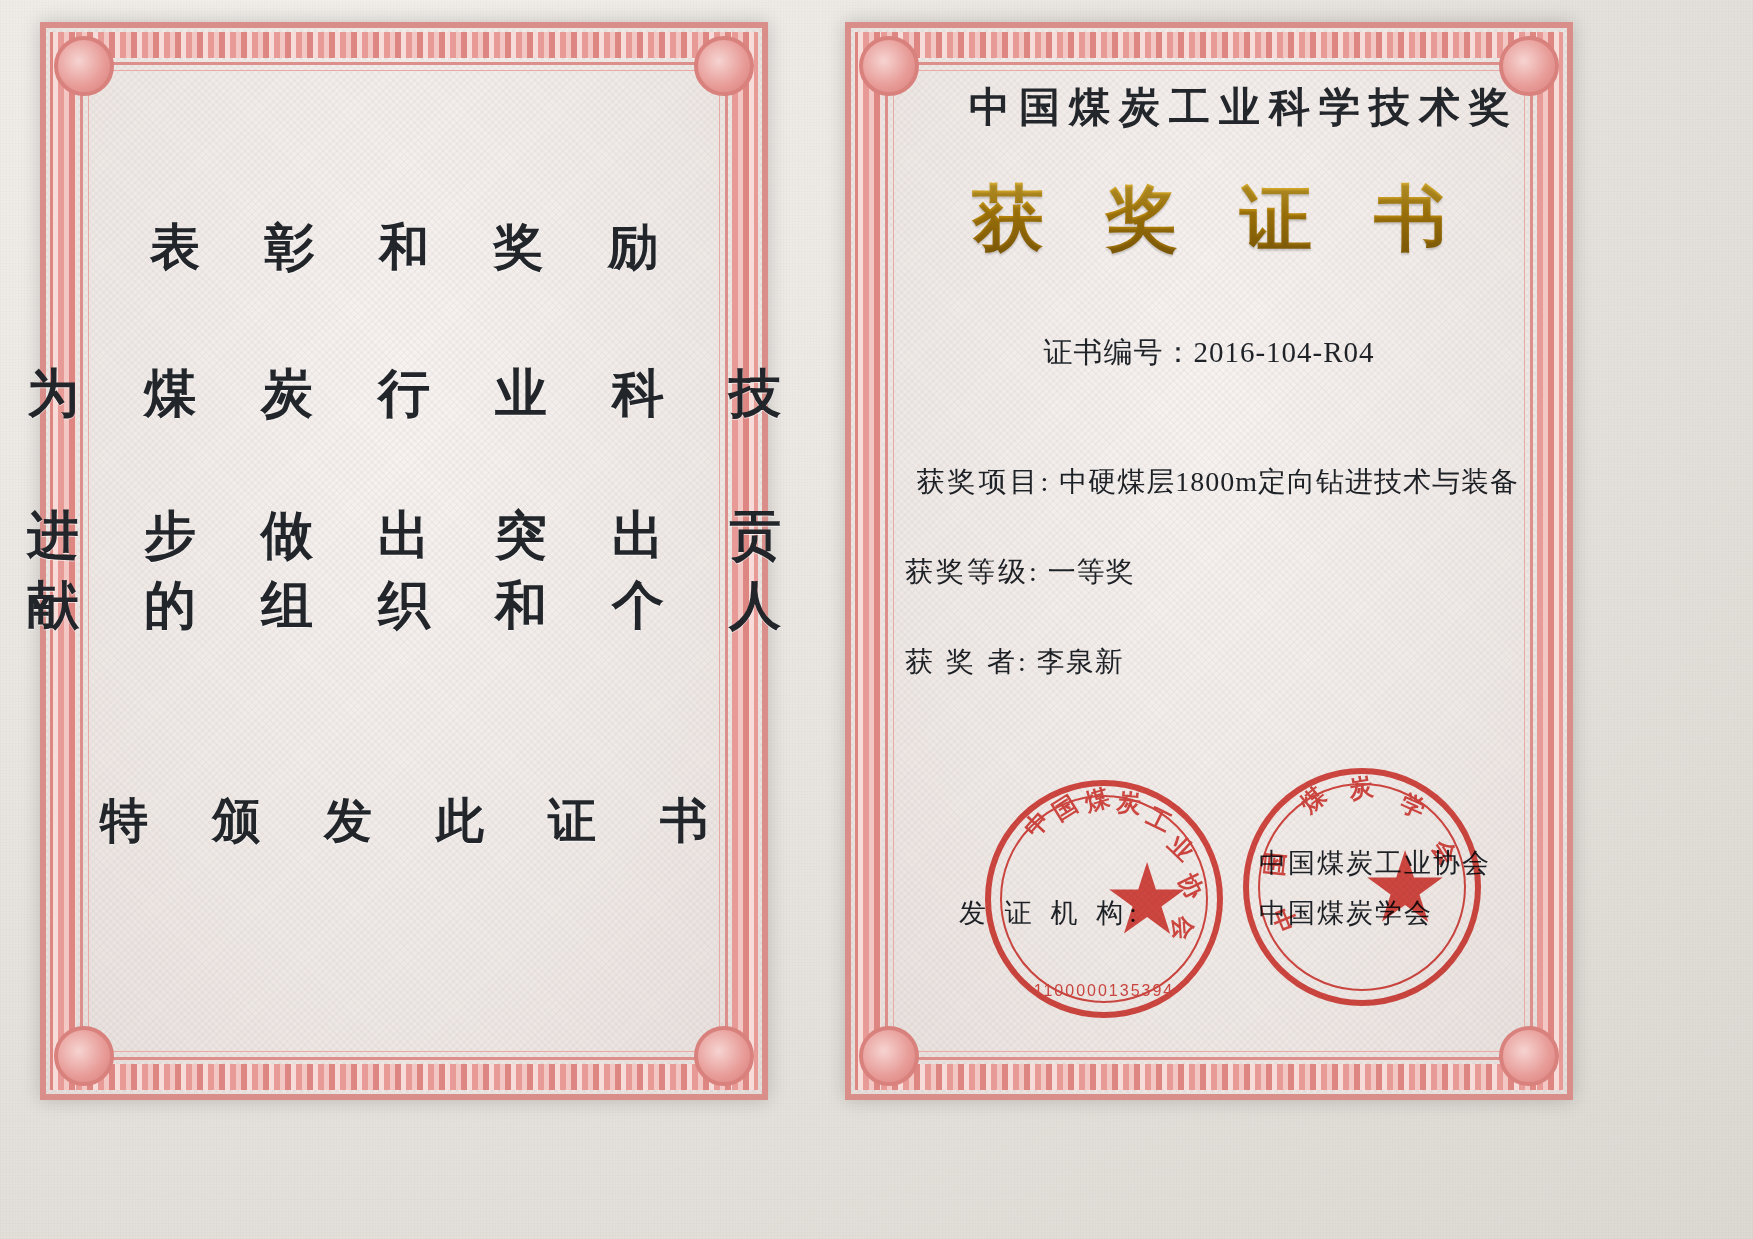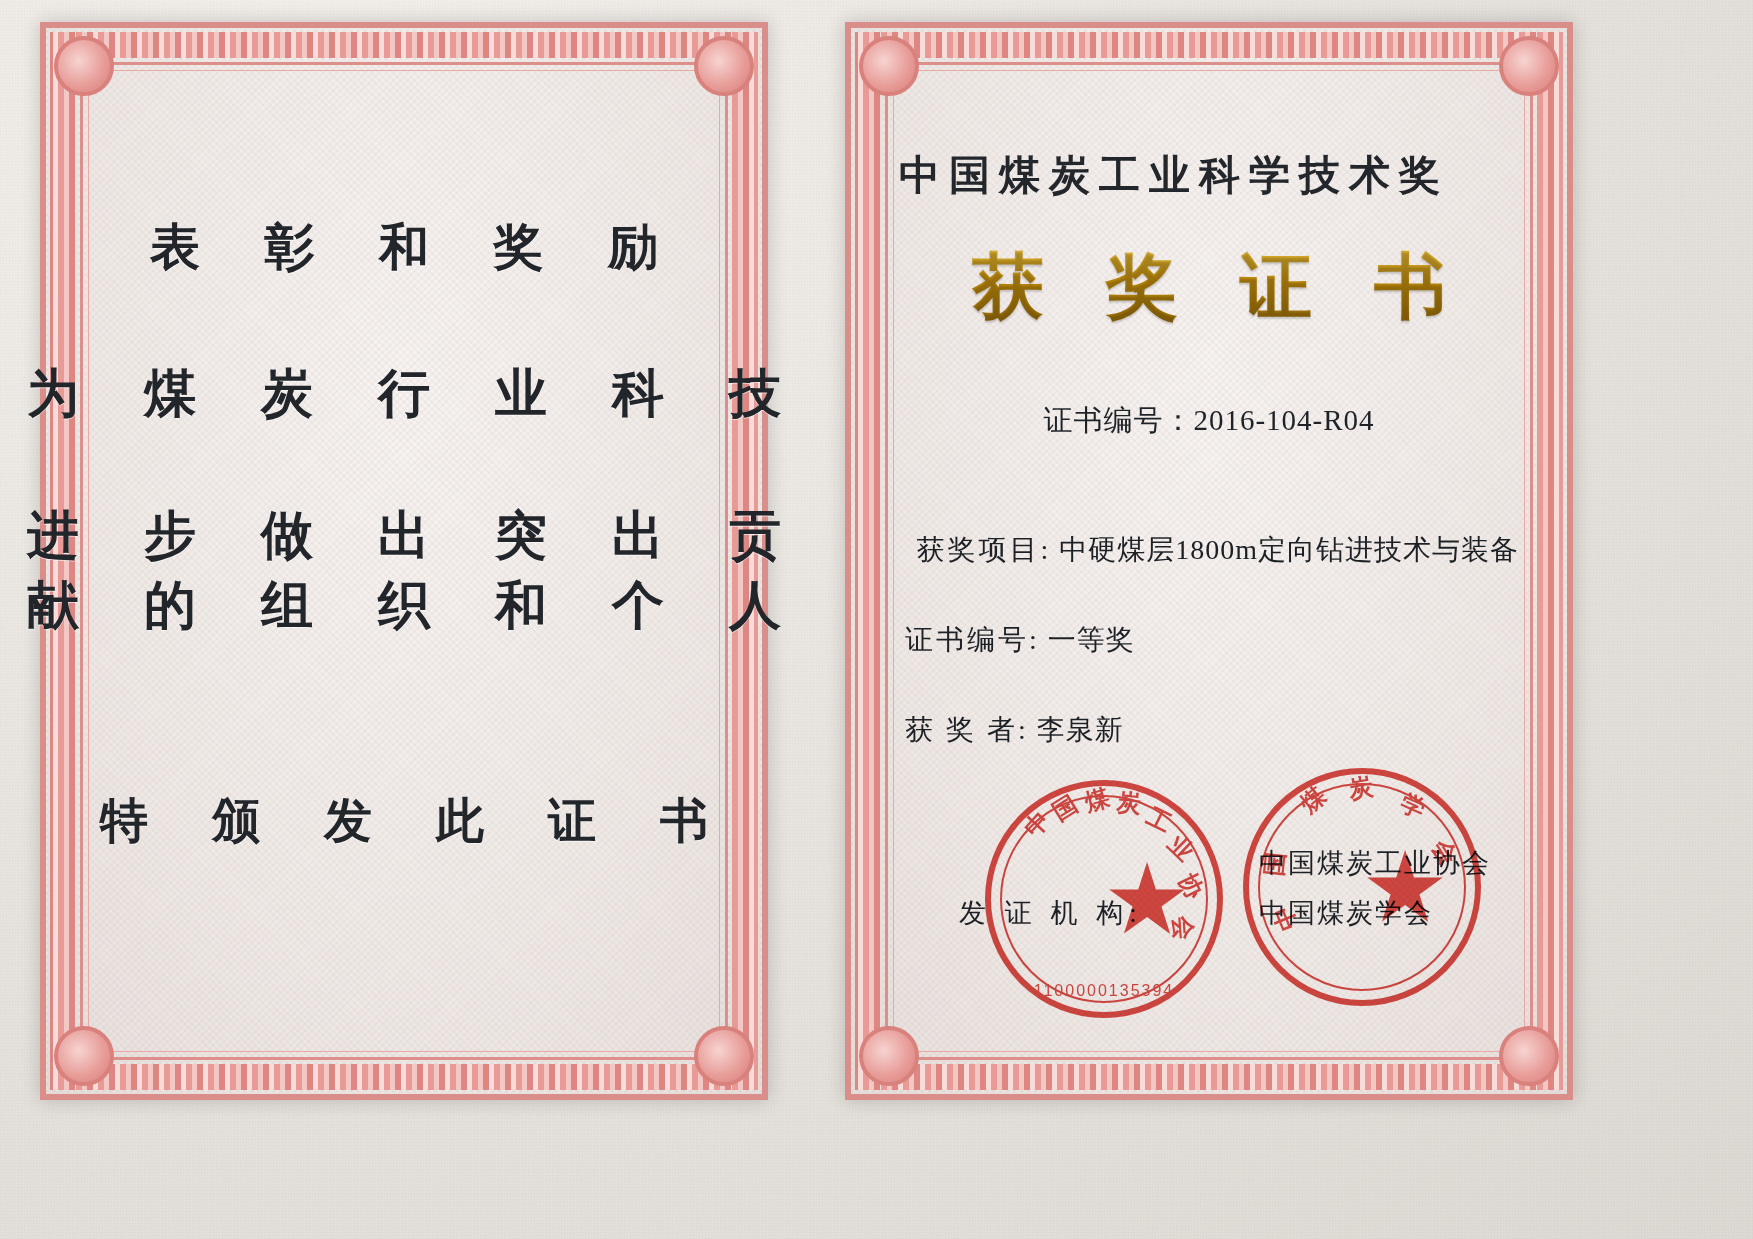--- a/index.html
+++ b/index.html
@@ -89,21 +89,21 @@
   .ln.l1{margin-top:122px;font-size:50px;}
   .ln.l2{margin-top:78px;}
   .ln.l3{margin-top:72px;}
   .ln.l4{}
   .ln.l5{margin-top:148px;font-size:48px;}
 
   
   #right-cert{left:845px;top:22px;width:728px;height:1078px;}
   .right-body{position:absolute;inset:58px 54px;}
   .r-title{
-    text-align:left;margin-top:68px;
+    text-align:right;
     font-size:41px;letter-spacing:9px;color:#23272c;font-weight:600;
     white-space:nowrap;
   }
   .r-gold{
     text-align:center;margin-top:36px;
     font-size:72px;letter-spacing:22px;text-indent:22px;font-weight:700;
     white-space:nowrap;
     color:#c69314;
     background:linear-gradient(180deg,#e2bb3e 0%,#b8860b 45%,#8a6108 100%);
     -webkit-background-clip:text;background-clip:text;
@@ -195,21 +195,21 @@
 
       <div class="r-serial">
         <span>证书编号：</span><span>2016-104-R04</span>
       </div>
 
       <div class="r-field first">
         <span class="lbl">获奖项目:</span>
         <span>中硬煤层1800m定向钻进技术与装备</span>
       </div>
       <div class="r-field">
-        <span class="lbl">证书编号:</span>
+        <span class="lbl">获奖等级:</span>
         <span>一等奖</span>
       </div>
       <div class="r-field">
         <span class="lbl">获 奖 者:</span>
         <span>李泉新</span>
       </div>
 
       <div class="issuer-block">
         <div class="iss-label">发 证 机 构:</div>
       </div>

